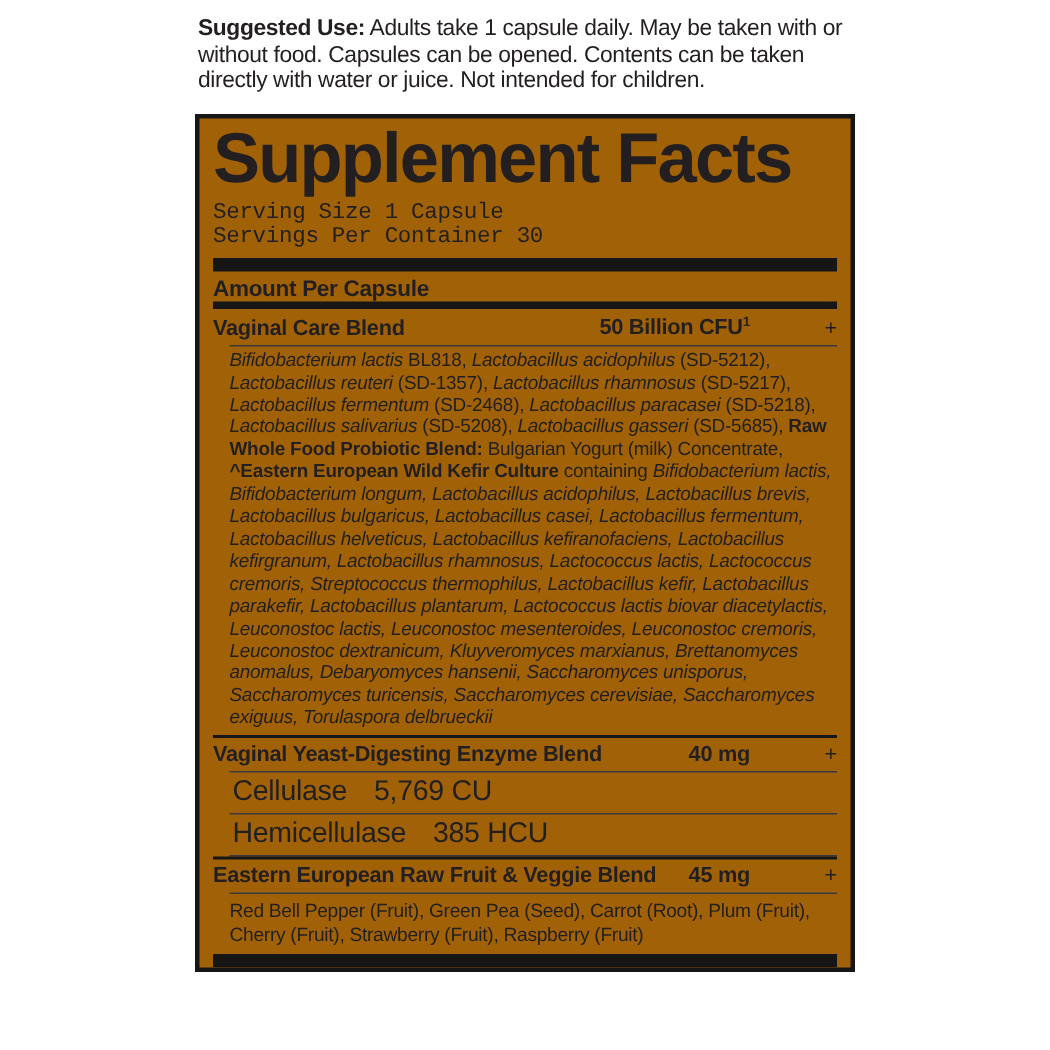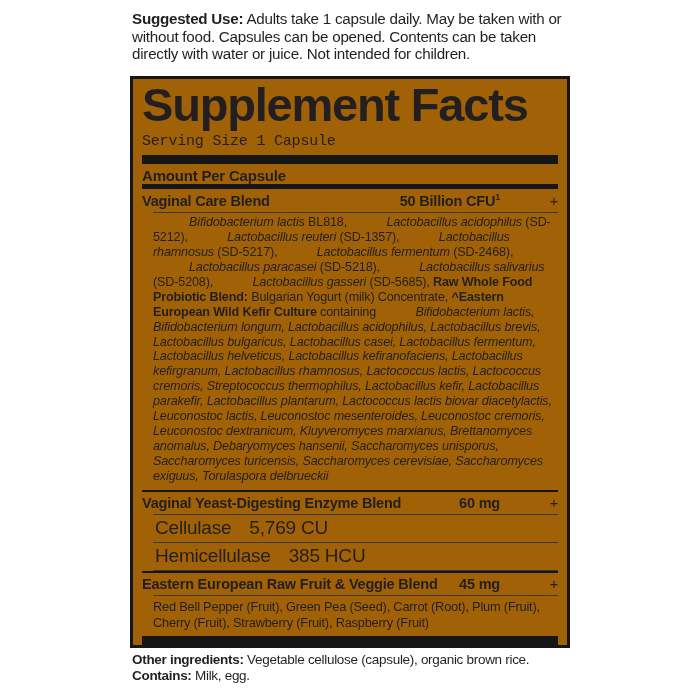--- a/index.html
+++ b/index.html
@@ -52,21 +52,21 @@
   .blend-amount sup { font-size: 9px; }
   .blend-dv { width: 58px; text-align: right; font-weight: normal; flex: none; }
 
   .rule-indent { height: 1px; background: #3a3a3a; margin-left: 11px; flex: none; }
   .rule-section { height: 2px; background: #161616; flex: none; }
 
   .ing-par {
     font-size: 12.6px; line-height: 14.9px; letter-spacing: -0.15px;
     padding: 2px 0 3px 11px; flex: none;
   }
-  .seg-i { font-style: italic; margin-left: 36px; }
+  .seg-i { font-style: italic; }
   .seg-b { font-weight: bold; }
   .seg-r { }
 
   .item-row { font-size: 19px; letter-spacing: -0.2px; padding: 2px 0 3px 13px; flex: none; }
   .item-value { margin-left: 18px; }
 
   .fruit-par {
     font-size: 12.8px; line-height: 16.2px; letter-spacing: -0.2px;
     padding: 3px 0 3px 11px; flex: none;
   }
@@ -84,20 +84,21 @@
 
 <div class="page">
 
   <p class="suggested-use"><span class="bold-lead">Suggested Use:</span><span> Adults take 1 capsule daily. May be taken with or without food. Capsules can be opened. Contents can be taken directly with water or juice. Not intended for children.</span></p>
 
   <div class="facts-box">
 
     <div class="panel-title">Supplement Facts</div>
 
     <div class="serving-line">Serving Size 1 Capsule</div>
+    <div class="serving-line">Servings Per Container 30</div>
 
     <div class="bar-thick"></div>
 
     <div class="amount-per">Amount Per Capsule</div>
 
     <div class="bar-med"></div>
 
     <div class="blend-header">
       <span class="blend-name">Vaginal Care Blend</span>
       <span class="blend-amount"><span>50 Billion CFU</span><sup>1</sup></span>
@@ -105,21 +106,21 @@
     </div>
     <div class="rule-indent"></div>
 
     <div class="ing-par"><span class="seg-i">Bifidobacterium lactis</span><span class="seg-r"> BL818, </span><span class="seg-i">Lactobacillus acidophilus</span><span class="seg-r"> (SD-5212), </span><span class="seg-i">Lactobacillus reuteri</span><span class="seg-r"> (SD-1357), </span><span class="seg-i">Lactobacillus rhamnosus</span><span class="seg-r"> (SD-5217), </span><span class="seg-i">Lactobacillus fermentum</span><span class="seg-r"> (SD-2468), </span><span class="seg-i">Lactobacillus paracasei</span><span class="seg-r"> (SD-5218), </span><span class="seg-i">Lactobacillus salivarius</span><span class="seg-r"> (SD-5208), </span><span class="seg-i">Lactobacillus gasseri</span><span class="seg-r"> (SD-5685), </span><span class="seg-b">Raw Whole Food Probiotic Blend:</span><span class="seg-r"> Bulgarian Yogurt (milk) Concentrate, </span><span class="seg-b">^Eastern European Wild Kefir Culture</span><span class="seg-r"> containing </span><span class="seg-i">Bifidobacterium lactis, Bifidobacterium longum, Lactobacillus acidophilus, Lactobacillus brevis, Lactobacillus bulgaricus, Lactobacillus casei, Lactobacillus fermentum, Lactobacillus helveticus, Lactobacillus kefiranofaciens, Lactobacillus kefirgranum, Lactobacillus rhamnosus, Lactococcus lactis, Lactococcus cremoris, Streptococcus thermophilus, Lactobacillus kefir, Lactobacillus parakefir, Lactobacillus plantarum, Lactococcus lactis biovar diacetylactis, Leuconostoc lactis, Leuconostoc mesenteroides, Leuconostoc cremoris, Leuconostoc dextranicum, Kluyveromyces marxianus, Brettanomyces anomalus, Debaryomyces hansenii, Saccharomyces unisporus, Saccharomyces turicensis, Saccharomyces cerevisiae, Saccharomyces exiguus, Torulaspora delbrueckii</span></div>
 
     <div class="flex-spacer"></div>
 
     <div class="rule-section"></div>
     <div class="blend-header">
       <span class="blend-name">Vaginal Yeast-Digesting Enzyme Blend</span>
-      <span class="blend-amount">60 mg</span>
+      <span class="blend-amount">40 mg</span>
       <span class="blend-dv">+</span>
     </div>
     <div class="rule-indent"></div>
 
     <div class="item-row">
       <span>Cellulase</span><span class="item-value">5,769 CU</span>
     </div>
     <div class="rule-indent"></div>
 
     <div class="item-row">
@@ -135,15 +136,14 @@
       <span class="blend-dv">+</span>
     </div>
     <div class="rule-indent"></div>
 
     <div class="fruit-par">Red Bell Pepper (Fruit), Green Pea (Seed), Carrot (Root), Plum (Fruit), Cherry (Fruit), Strawberry (Fruit), Raspberry (Fruit)</div>
 
     <div class="bar-bottom"></div>
 
   </div>
 
-  <p class="bottom-text"><span class="bold-lead">Other ingredients:</span><span> Vegetable cellulose (capsule), organic brown rice.</span><br><span class="bold-lead">Contains:</span><span> Milk, egg.</span></p>
 
 </div>
 
 </body></html>

